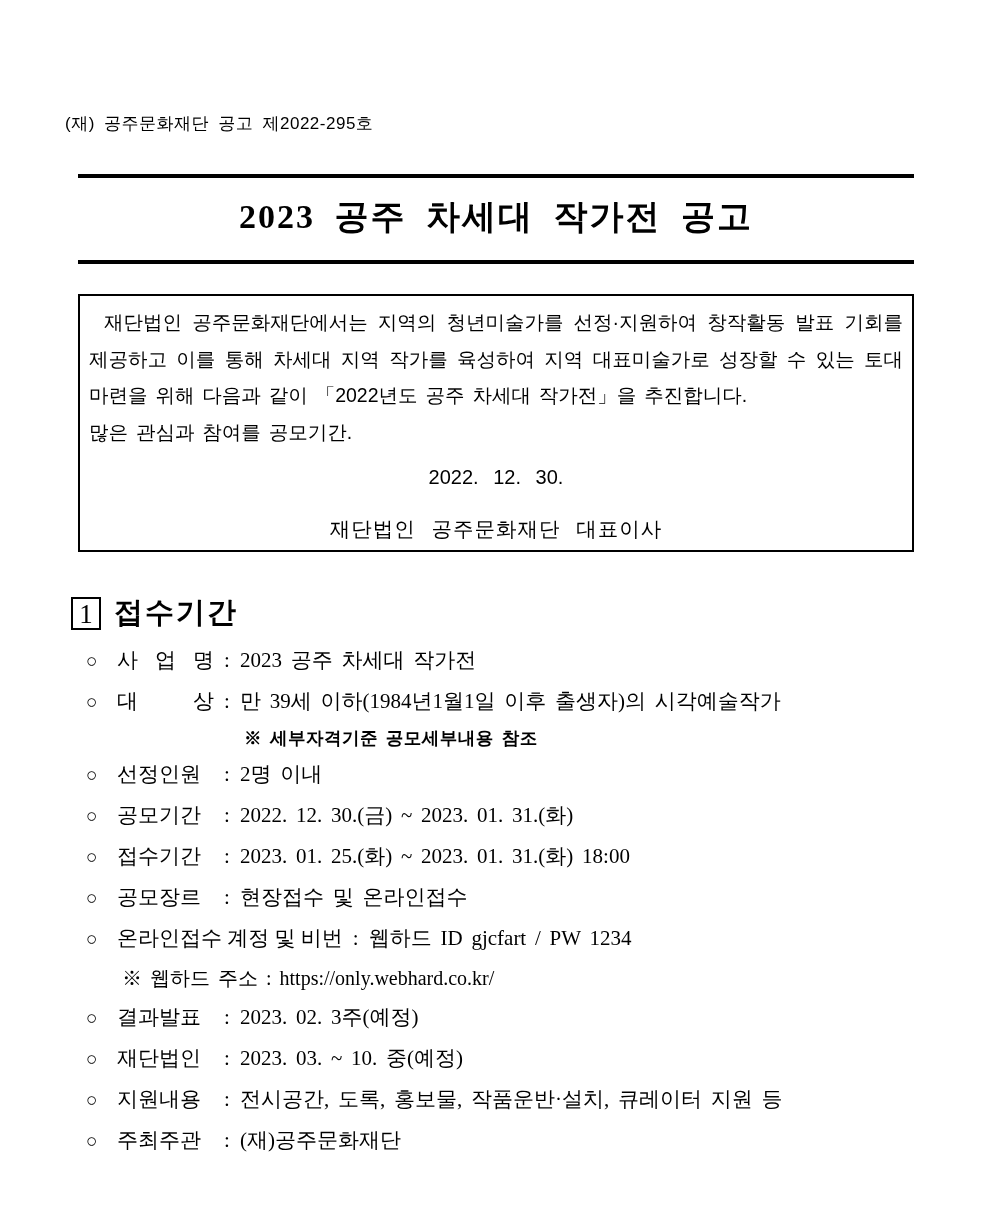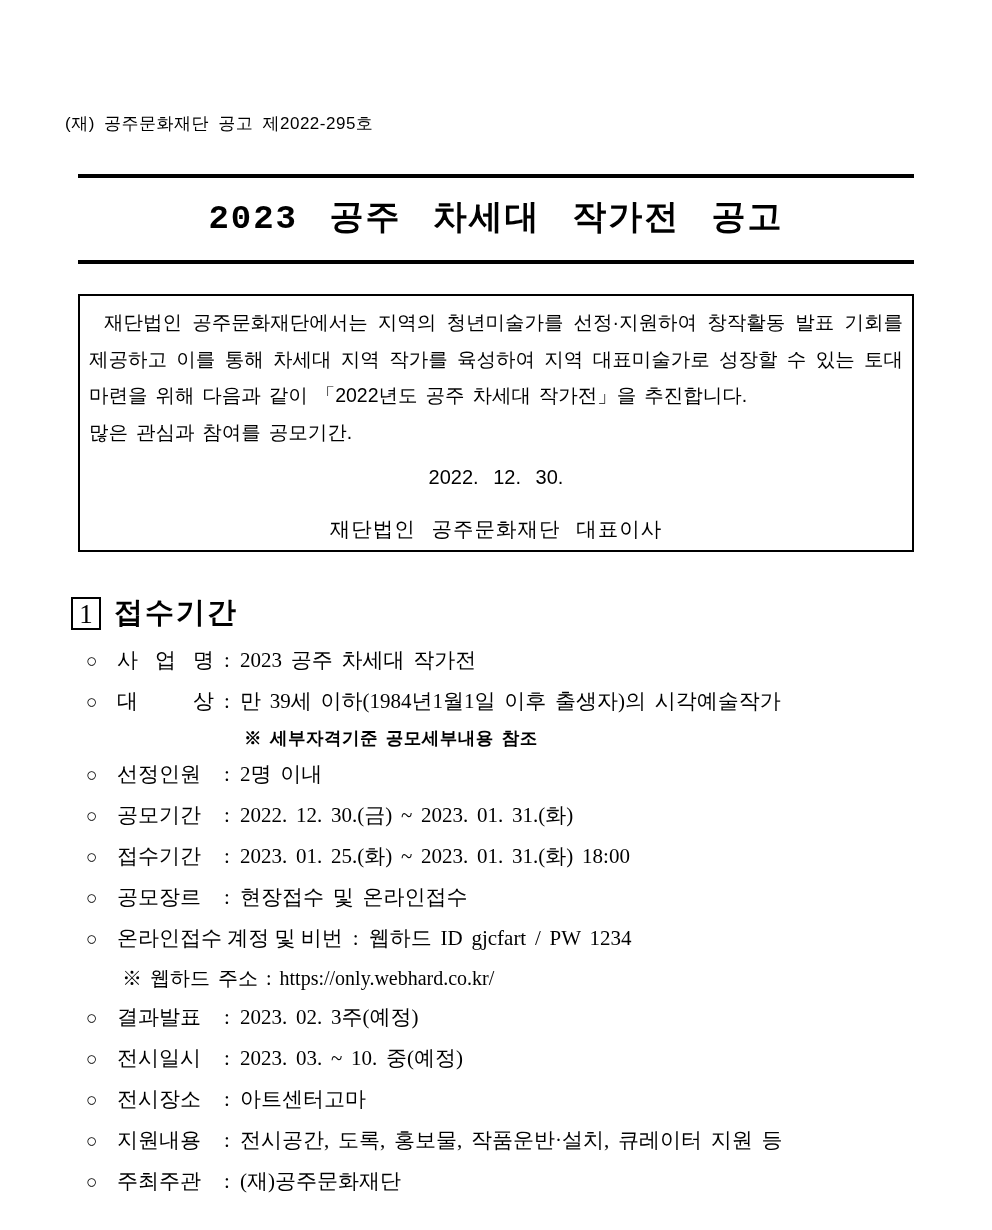--- a/index.html
+++ b/index.html
@@ -15,21 +15,21 @@
     font-family:"Liberation Sans", sans-serif;
     font-size:17px; letter-spacing:0.5px; word-spacing:4px;
   }
 
   .title-block {
     margin:39px 78px 0 78px;
     border-top:4px solid #000; border-bottom:4px solid #000;
     padding:16px 0 20px 0; text-align:center;
   }
   .doc-title {
-    font-family:Liberation Mono, monospace;
+    font-family:Liberation Serif, serif;
     font-weight:bold; font-size:34px; letter-spacing:2px; word-spacing:9px;
   }
 
   .intro-box {
     margin:30px 78px 0 78px;
     border:2px solid #000;
     padding:8px 9px 8px 9px;
     font-family:"Liberation Sans", sans-serif;
     font-size:19.5px;
   }
@@ -133,26 +133,23 @@
       <span class="bullet">○</span><span class="label">온라인접수 계정 및 비번</span><span class="colon">:</span><span class="value">웹하드 ID gjcfart / PW 1234</span>
     </div>
 
     <div class="row note-b">※ 웹하드 주소 : https://only.webhard.co.kr/</div>
 
     <div class="row item">
       <span class="bullet">○</span><span class="label">결과발표</span><span class="colon">:</span><span class="value">2023. 02. 3주(예정)</span>
     </div>
 
     <div class="row item">
-      <span class="bullet">○</span><span class="label">전시일시</span><span class="colon">:</span><span class="value">2023. 03. ~ 10. 중(예정)</span>
+      <span class="bullet">○</span><span class="label">재단법인</span><span class="colon">:</span><span class="value">2023. 03. ~ 10. 중(예정)</span>
     </div>
 
-    <div class="row item">
-      <span class="bullet">○</span><span class="label">전시장소</span><span class="colon">:</span><span class="value">아트센터고마</span>
-    </div>
 
     <div class="row item">
       <span class="bullet">○</span><span class="label">지원내용</span><span class="colon">:</span><span class="value">전시공간, 도록, 홍보물, 작품운반·설치, 큐레이터 지원 등</span>
     </div>
 
     <div class="row item">
       <span class="bullet">○</span><span class="label">주최주관</span><span class="colon">:</span><span class="value">(재)공주문화재단</span>
     </div>
 
   </div>

